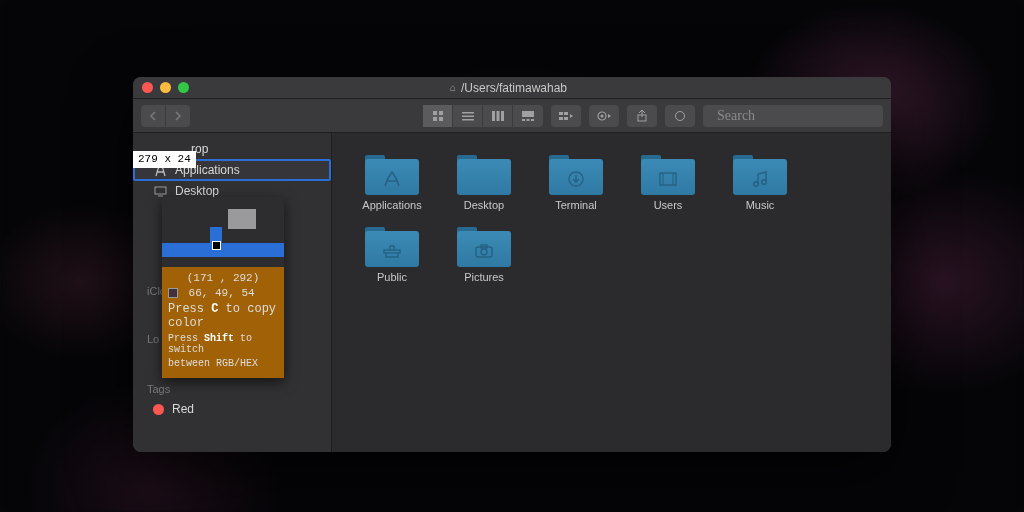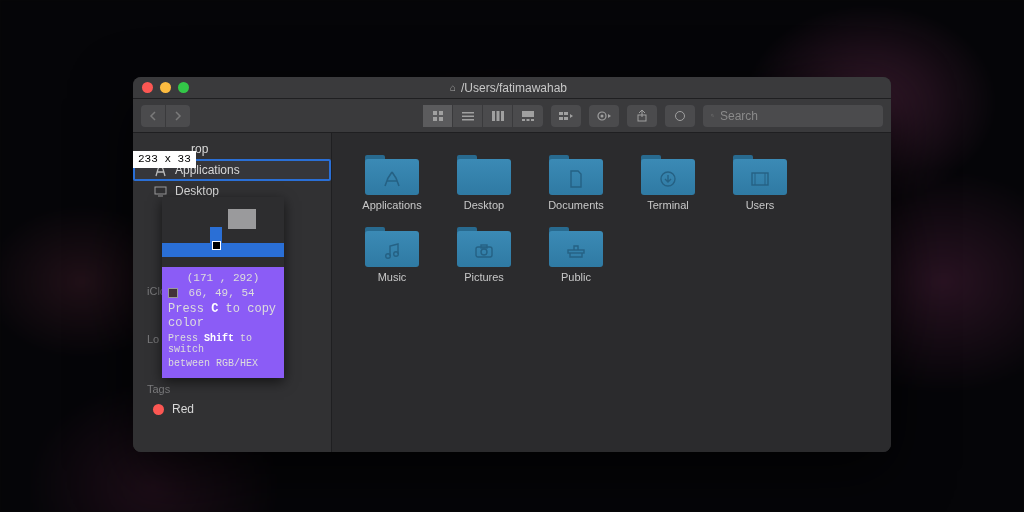--- a/index.html
+++ b/index.html
@@ -74,21 +74,21 @@
     width: 30px; height: 22px; background: #4b4b4d; border-radius: 4px;
     display: flex; align-items: center; justify-content: center; color: #a0a0a0;
   }
   .search {
     flex: 1; max-width: 180px; margin-left: auto;
     height: 22px; background: #4b4b4d; border-radius: 4px;
     display: flex; align-items: center; padding: 0 8px; gap: 6px;
   }
   .search input {
     background: none; border: none; outline: none;
-    color: #ccc; font-size: 12px; flex: 1;
+    color: #ccc; font-size: 14px; flex: 1; font-family: Liberation Serif, serif;
   }
   .search input::placeholder { color: #8a8a8a; }
   .body { flex: 1; display: flex; }
   .sidebar {
     width: 199px; background: #313133;
     border-right: 1px solid #1f1f21;
     padding: 6px 0;
     overflow: hidden;
   }
   .sec-header {
@@ -147,21 +147,21 @@
     left: 133px; top: 151px;
     background: #fff; color: #000;
     font: 11px/1 "Courier New", monospace;
     padding: 3px 5px;
     z-index: 5;
   }
   .zoom-panel {
     position: absolute;
     left: 162px; top: 197px;
     width: 122px;
-    background: #8b5cf6;
+    background: #a16207;
     z-index: 6;
     font-family: "Courier New", monospace;
     color: #fff;
     box-shadow: 0 4px 12px rgba(0,0,0,0.6);
   }
   .zoom-grid {
     width: 122px; height: 70px; position: relative;
     background:
       linear-gradient(90deg, #2d2d2f 0 8%, transparent 8% 12%, #2d2d2f 12% 42%, transparent 42% 46%, transparent 46% 54%, #2d2d2f 54% 88%, transparent 88% 92%, #2d2d2f 92% 100%),
       #2d2d2f;
@@ -343,30 +343,20 @@
           </div>
           <div class="folder-item">
             <div class="folder-icon">
               <div class="folder-glyph"></div>
             </div>
             <div class="folder-label">Desktop</div>
           </div>
           <div class="folder-item">
             <div class="folder-icon">
               <div class="folder-glyph">
-                <svg width="16" height="18" viewBox="0 0 16 18">
-                  <path d="M3 1 L10 1 L13 4 L13 17 L3 17 Z" fill="none" stroke="#256184" stroke-width="1.4"></path>
-                </svg>
-              </div>
-            </div>
-            <div class="folder-label">Documents</div>
-          </div>
-          <div class="folder-item">
-            <div class="folder-icon">
-              <div class="folder-glyph">
                 <svg width="18" height="18" viewBox="0 0 18 18">
                   <circle cx="9" cy="9" r="7" fill="none" stroke="#256184" stroke-width="1.4"></circle>
                   <path d="M9 5 L9 12 M6 9 L9 12 L12 9" fill="none" stroke="#256184" stroke-width="1.4"></path>
                 </svg>
               </div>
             </div>
             <div class="folder-label">Terminal</div>
           </div>
           <div class="folder-item">
             <div class="folder-icon">
@@ -389,46 +379,46 @@
                   <circle cx="12" cy="12" r="2.3" fill="none" stroke="#256184" stroke-width="1.4"></circle>
                 </svg>
               </div>
             </div>
             <div class="folder-label">Music</div>
           </div>
           <div class="folder-item">
             <div class="folder-icon">
               <div class="folder-glyph">
                 <svg width="18" height="14" viewBox="0 0 18 14">
+                  <rect x="1" y="6" width="16" height="3" fill="none" stroke="#256184" stroke-width="1.4"></rect>
+                  <path d="M3 9 L3 13 L15 13 L15 9" fill="none" stroke="#256184" stroke-width="1.4"></path>
+                  <path d="M7 6 L7 2 L11 2 L11 6" fill="none" stroke="#256184" stroke-width="1.4"></path>
+                </svg>
+              </div>
+            </div>
+            <div class="folder-label">Public</div>
+          </div>
+          <div class="folder-item">
+            <div class="folder-icon">
+              <div class="folder-glyph">
+                <svg width="18" height="14" viewBox="0 0 18 14">
                   <rect x="1" y="3" width="16" height="10" rx="2" fill="none" stroke="#256184" stroke-width="1.4"></rect>
                   <circle cx="9" cy="8" r="3" fill="none" stroke="#256184" stroke-width="1.4"></circle>
                   <rect x="6" y="1" width="6" height="3" fill="none" stroke="#256184" stroke-width="1.4"></rect>
                 </svg>
               </div>
             </div>
             <div class="folder-label">Pictures</div>
           </div>
-          <div class="folder-item">
-            <div class="folder-icon">
-              <div class="folder-glyph">
-                <svg width="18" height="14" viewBox="0 0 18 14">
-                  <rect x="1" y="6" width="16" height="3" fill="none" stroke="#256184" stroke-width="1.4"></rect>
-                  <path d="M3 9 L3 13 L15 13 L15 9" fill="none" stroke="#256184" stroke-width="1.4"></path>
-                  <path d="M7 6 L7 2 L11 2 L11 6" fill="none" stroke="#256184" stroke-width="1.4"></path>
-                </svg>
-              </div>
-            </div>
-            <div class="folder-label">Public</div>
-          </div>
         </div>
     </div>
   </div>
 </div>
 
-<div class="dim-badge">233  x  33</div>
+<div class="dim-badge">279  x  24</div>
 
 <div class="zoom-panel">
   <div class="zoom-grid">
     <div class="zoom-pixel-light"></div>
     <div class="zoom-cross"></div>
   </div>
   <div class="zoom-info">
     <div class="zoom-row" style="text-align:center">(171  ,  292)</div>
     <div class="zoom-row">
       <span class="swatch"></span><span> 66,  49,  54</span>

